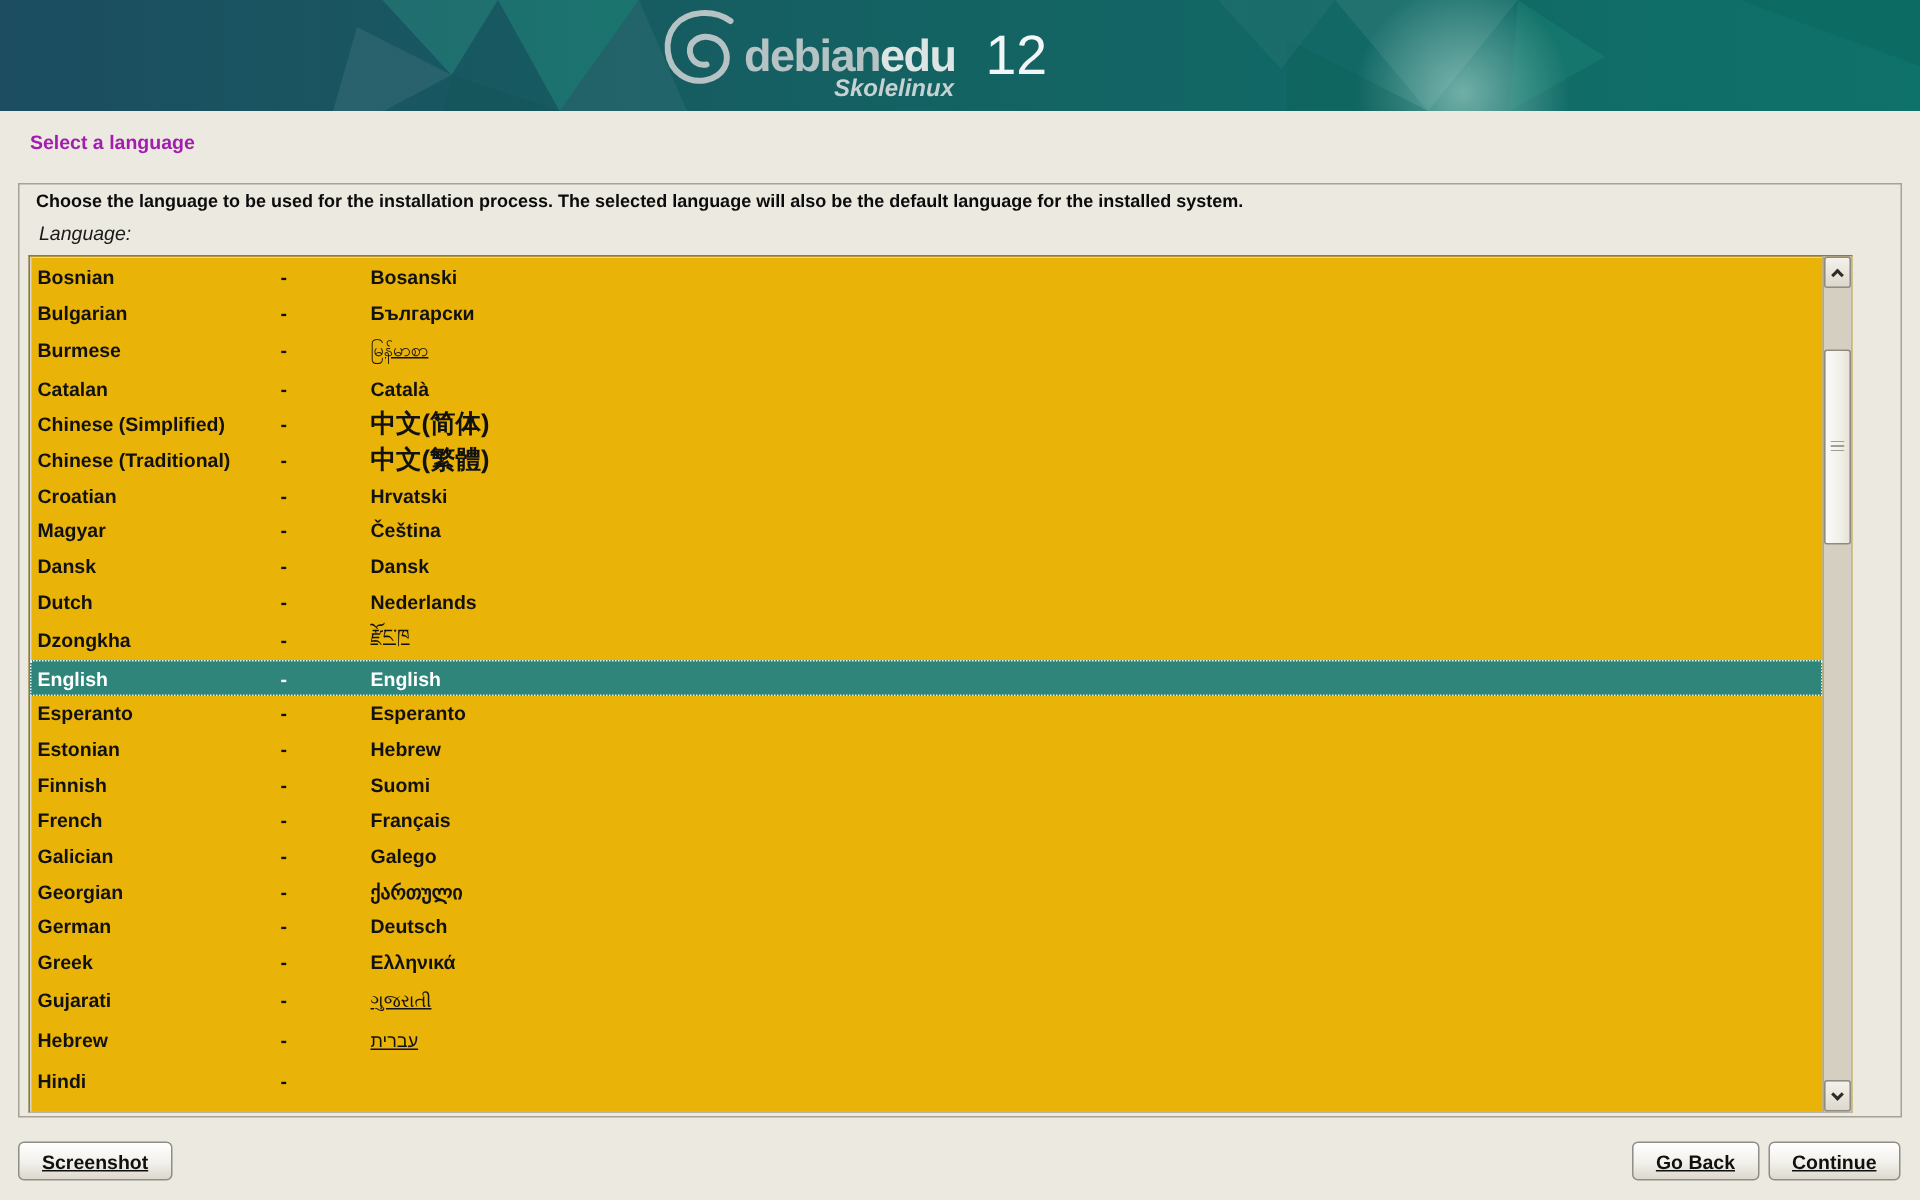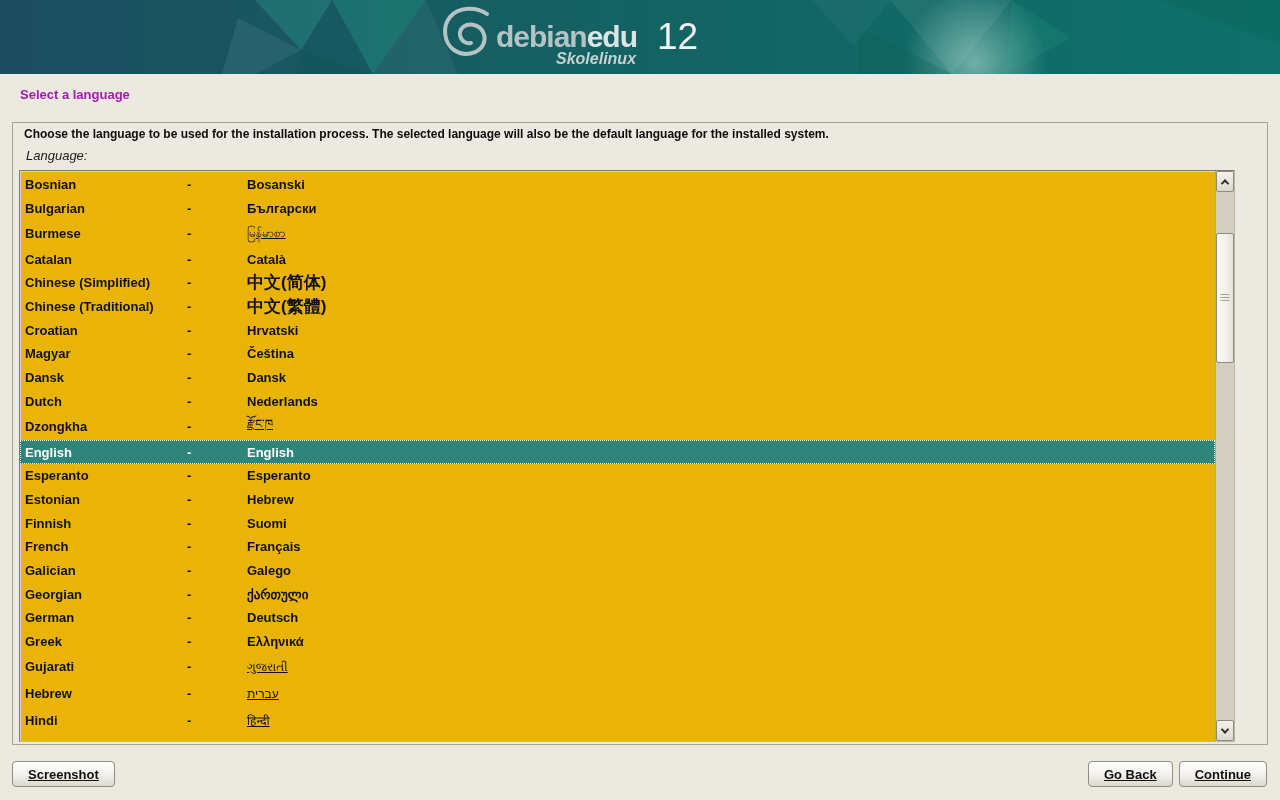--- a/index.html
+++ b/index.html
@@ -260,21 +260,20 @@
     <span class="nat complex">ગુજરાતી</span>
   </div>
         <div class="row tall">
     <span class="en">Hebrew</span>
     <span class="dash">-</span>
     <span class="nat complex">עברית</span>
   </div>
         <div class="row tall">
     <span class="en">Hindi</span>
     <span class="dash">-</span>
-    <span class="nat complex">हिन्दी</span>
   </div>
         <div class="row">
     <span class="en">Hungarian</span>
     <span class="dash">-</span>
     <span class="nat">Magyar</span>
   </div>
       </div>
 
     <div class="scrollbar">
       <div class="sb-btn">

